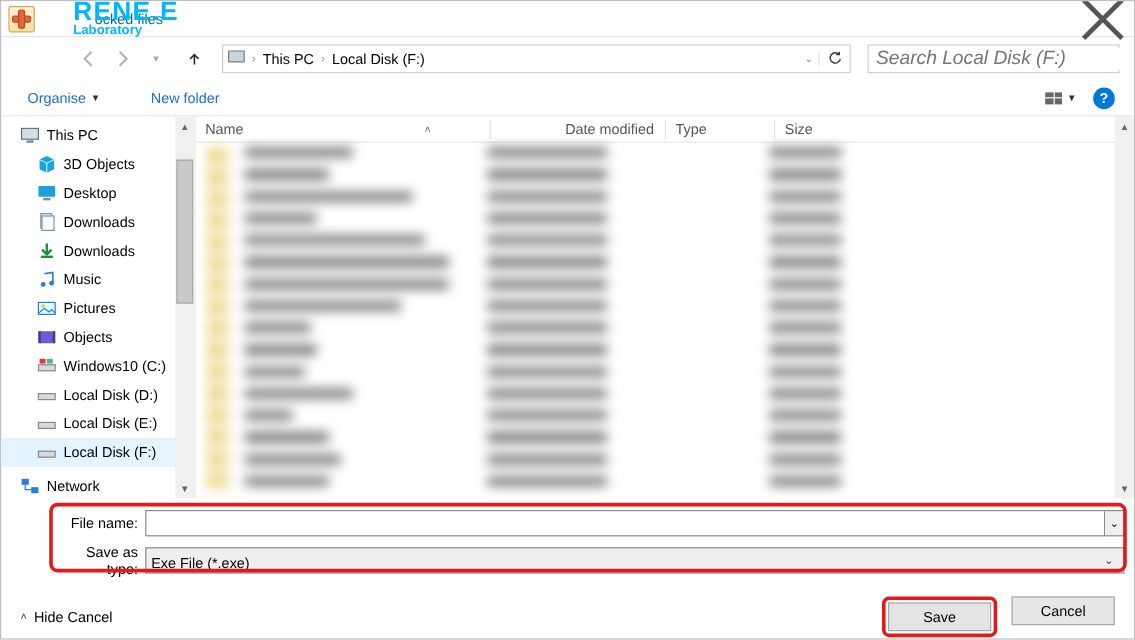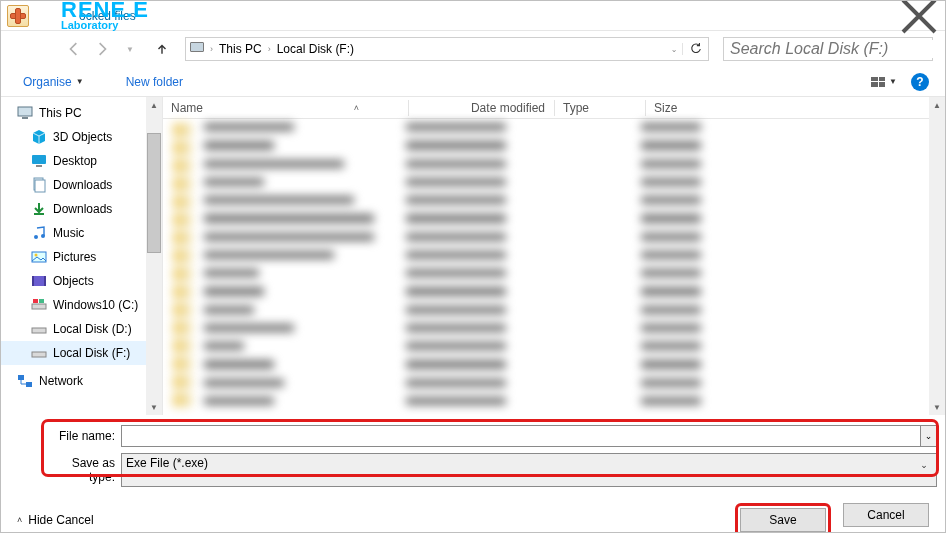--- a/index.html
+++ b/index.html
@@ -95,21 +95,21 @@
   .bd { width: 270px; }
   .bt { width: 360px; }
 
   
   .field-wrap { position: relative; padding: 10px 8px 2px 42px; }
   .red-box { position: absolute; border: 3px solid #e11b1b; border-radius: 7px; top: 4px; left: 40px; right: 6px; height: 58px; pointer-events: none; }
   .field-row { display: flex; align-items: center; margin-bottom: 6px; }
   .field-label { width: 78px; text-align: right; padding-right: 6px; color: #000; }
   .field-input { flex: 1; display: flex; }
   .field-input input { flex: 1; height: 22px; border: 1px solid #8a8a8a; padding: 0 4px; font-size: 12px; background: #fff; }
-  .combo { flex: 1; height: 34px; border: 1px solid #8a8a8a; background: #efefef; display: flex; align-items: flex-end; padding: 16px 4px; }
+  .combo { flex: 1; height: 22px; border: 1px solid #8a8a8a; background: #efefef; display: flex; align-items: flex-start; padding: 5px 4px; }
   .combo .val { flex: 1; color: #000; }
   .combo .dd { width: 16px; text-align: center; font-size: 9px; color: #333; }
   .dd-inline { width: 16px; border: 1px solid #8a8a8a; border-left: none; background: #efefef; display: flex; align-items: center; justify-content: center; font-size: 9px; }
 
   
   .bottom-bar { display: flex; align-items: center; padding: 8px 16px 0 16px; }
   .hide-folders { display: flex; align-items: center; gap: 6px; color: #000; }
   .hide-folders .chev { font-size: 9px; color: #333; }
   .bottom-right { margin-left: auto; display: flex; gap: 12px; }
   .btn { width: 86px; height: 24px; display: flex; align-items: center; justify-content: center; border: 1px solid #a8a8a8; background: #e7e7e7; font-size: 12px; }
@@ -296,20 +296,28 @@
         <span>Windows10 (C:)</span>
       </li>
       <li class="child">
         <span class="ico ico-drive">
             <svg viewBox="0 0 16 16">
               <rect x="1" y="7" width="14" height="5" fill="#d9d9d9" stroke="#888"></rect>
             </svg>
           </span>
         <span>Local Disk (D:)</span>
       </li>
+      <li class="child">
+        <span class="ico ico-drive">
+            <svg viewBox="0 0 16 16">
+              <rect x="1" y="7" width="14" height="5" fill="#d9d9d9" stroke="#888"></rect>
+            </svg>
+          </span>
+        <span>Local Disk (E:)</span>
+      </li>
       <li class="child selected">
         <span class="ico ico-drive">
             <svg viewBox="0 0 16 16">
               <rect x="1" y="7" width="14" height="5" fill="#d9d9d9" stroke="#888"></rect>
             </svg>
           </span>
         <span>Local Disk (F:)</span>
       </li>
       <li style="margin-top:4px;">
         <span class="ico ico-net">

